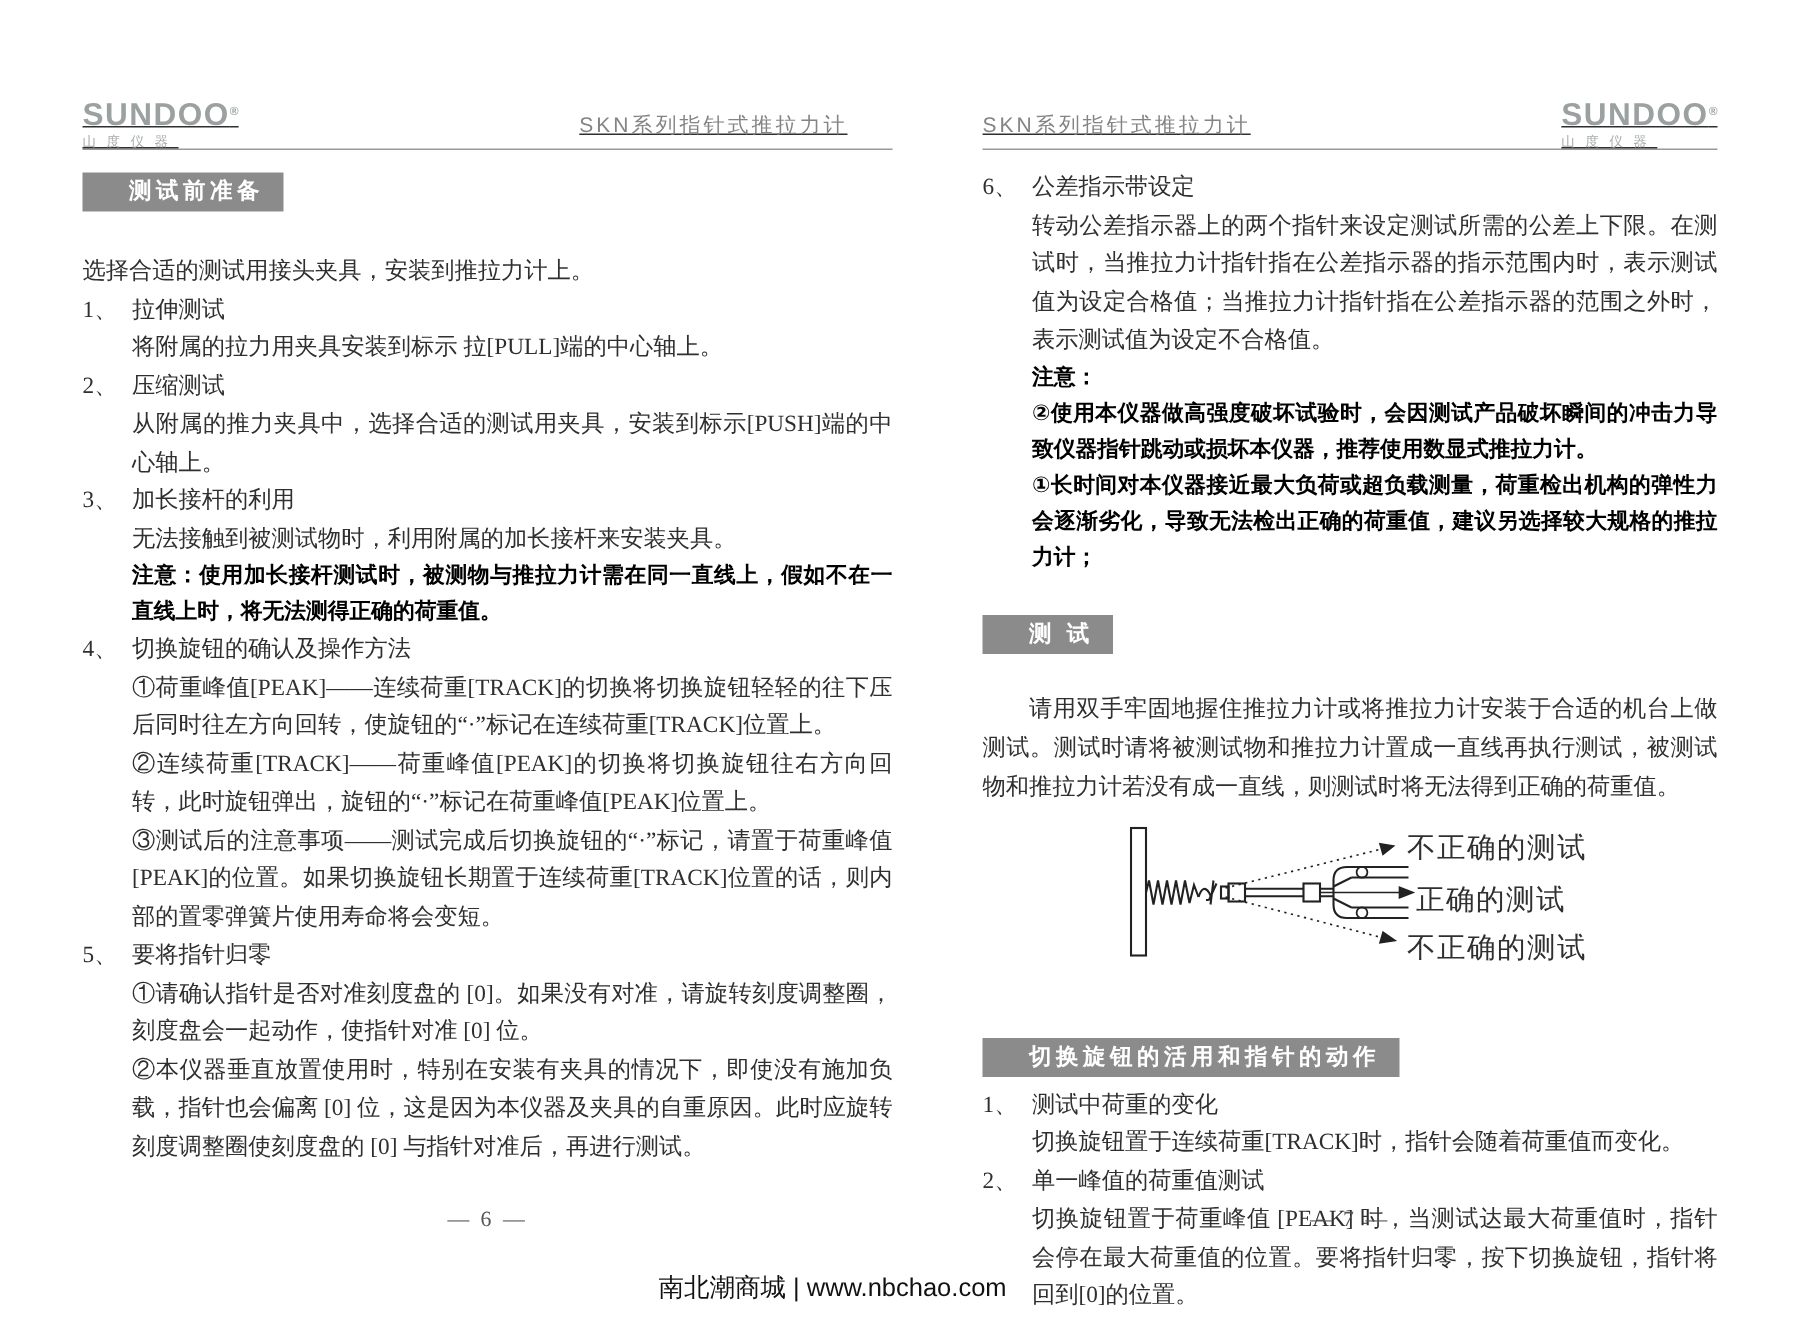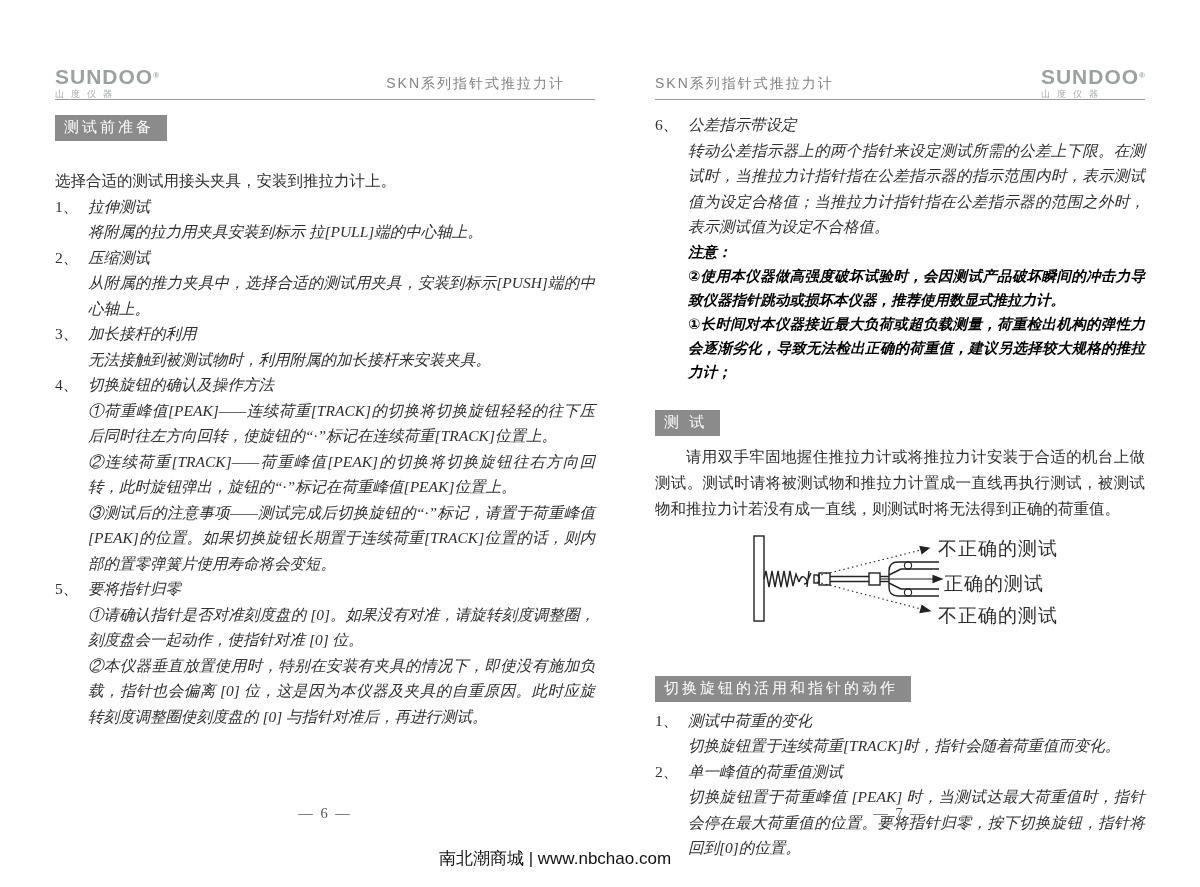--- a/index.html
+++ b/index.html
@@ -4,42 +4,42 @@
 <style>
   * { margin:0; padding:0; box-sizing:border-box; }
   html,body { width:1200px; height:887px; background:#ffffff; overflow:hidden; }
   body { font-family:"Liberation Serif","DejaVu Serif",serif; color:#2f2f2f; position:relative; }
 
   .page { position:absolute; top:0; }
   .page-left  { left:55px;  width:540px; }
   .page-right { left:655px; width:490px; }
 
   
-  .page-header { padding-top:36px; border-bottom:1px solid #9a9a9a; display:flex; justify-content:space-between; align-items:flex-end; height:100px; }
+  .page-header { padding-top:36px; border-bottom:1px solid #9a9a9a; display:flex; justify-content:space-between; align-items:flex-end; height:100px;text-decoration:underline; }
   .brand { line-height:1; }
   .brand .logo-en { font-family:"Liberation Sans","DejaVu Sans",sans-serif; font-weight:bold; font-size:21px; letter-spacing:1px; color:#9ba1a1; }
   .brand .logo-sup { font-size:8px; vertical-align:super; letter-spacing:0; }
   .brand .logo-cn { font-family:"Liberation Sans","DejaVu Sans",sans-serif; font-size:9px; color:#a6abab; letter-spacing:7px; margin-top:3px; white-space:nowrap; }
   .doc-title { font-family:"Liberation Sans","DejaVu Sans",sans-serif; font-size:14px; color:#848484; letter-spacing:2px; padding-bottom:6px; white-space:nowrap; }
   .page-left  .doc-title { padding-right:30px; }
 
   
   .section-box { display:inline-block; background:#8b8b8b; color:#ffffff;
-    font-family:"Liberation Sans","DejaVu Sans",sans-serif; font-weight:normal;
-    font-size:15px; letter-spacing:3px; padding:3px 13px 4px 9px; }
+    font-family:"Liberation Sans","DejaVu Sans",sans-serif; font-weight:bold;
+    font-size:15px; letter-spacing:3px; padding:3px 13px 4px 31px; }
 
   
   .intro { font-size:15.5px; line-height:25.5px; margin-top:27px; text-align:justify; }
   .item { display:flex; font-size:15.5px; line-height:25.5px; }
   .item .num { width:33px; flex:none; }
-  .item .body { flex:1;font-style:italic; }
+  .item .body { flex:1; }
   .item .para { text-align:justify; }
   .note { font-family:"Liberation Sans","DejaVu Sans",sans-serif; font-weight:bold;
     font-size:14.5px; line-height:24px; color:#000000; text-align:justify; }
-  .indent-para { font-size:15.5px; line-height:26px; text-align:justify; text-indent:2em; margin-top:8px; }
+  .indent-para { font-size:15.5px; line-height:26px; text-align:justify; text-indent:2em; margin-top:24px; }
 
   .page-number { position:absolute; top:805px; left:0; width:100%; text-align:center;
     font-size:14.5px; color:#555; letter-spacing:2px; }
 
   
   .diagram { position:relative; height:128px; margin-top:8px; }
   .diagram svg { position:absolute; left:98px; top:2px; }
   .diagram .dlabel { position:absolute; font-size:19px; color:#2f2f2f; white-space:nowrap; letter-spacing:1px; }
   .dlabel-top { left:283px; top:6px; }
   .dlabel-mid { left:289px; top:41px; }
@@ -82,20 +82,21 @@
       <div class="item-title">压缩测试</div>
       <p class="para">从附属的推力夹具中，选择合适的测试用夹具，安装到标示[PUSH]端的中心轴上。</p>
     </div>
   </div>
 
   <div class="item">
     <span class="num">3、</span>
     <div class="body">
       <div class="item-title">加长接杆的利用</div>
       <p class="para">无法接触到被测试物时，利用附属的加长接杆来安装夹具。</p>
+      <p class="note">注意：使用加长接杆测试时，被测物与推拉力计需在同一直线上，假如不在一直线上时，将无法测得正确的荷重值。</p>
     </div>
   </div>
 
   <div class="item">
     <span class="num">4、</span>
     <div class="body">
       <div class="item-title">切换旋钮的确认及操作方法</div>
       <p class="para">①荷重峰值[PEAK]——连续荷重[TRACK]的切换将切换旋钮轻轻的往下压后同时往左方向回转，使旋钮的“·”标记在连续荷重[TRACK]位置上。</p>
       <p class="para">②连续荷重[TRACK]——荷重峰值[PEAK]的切换将切换旋钮往右方向回转，此时旋钮弹出，旋钮的“·”标记在荷重峰值[PEAK]位置上。</p>
       <p class="para">③测试后的注意事项——测试完成后切换旋钮的“·”标记，请置于荷重峰值[PEAK]的位置。如果切换旋钮长期置于连续荷重[TRACK]位置的话，则内部的置零弹簧片使用寿命将会变短。</p>

